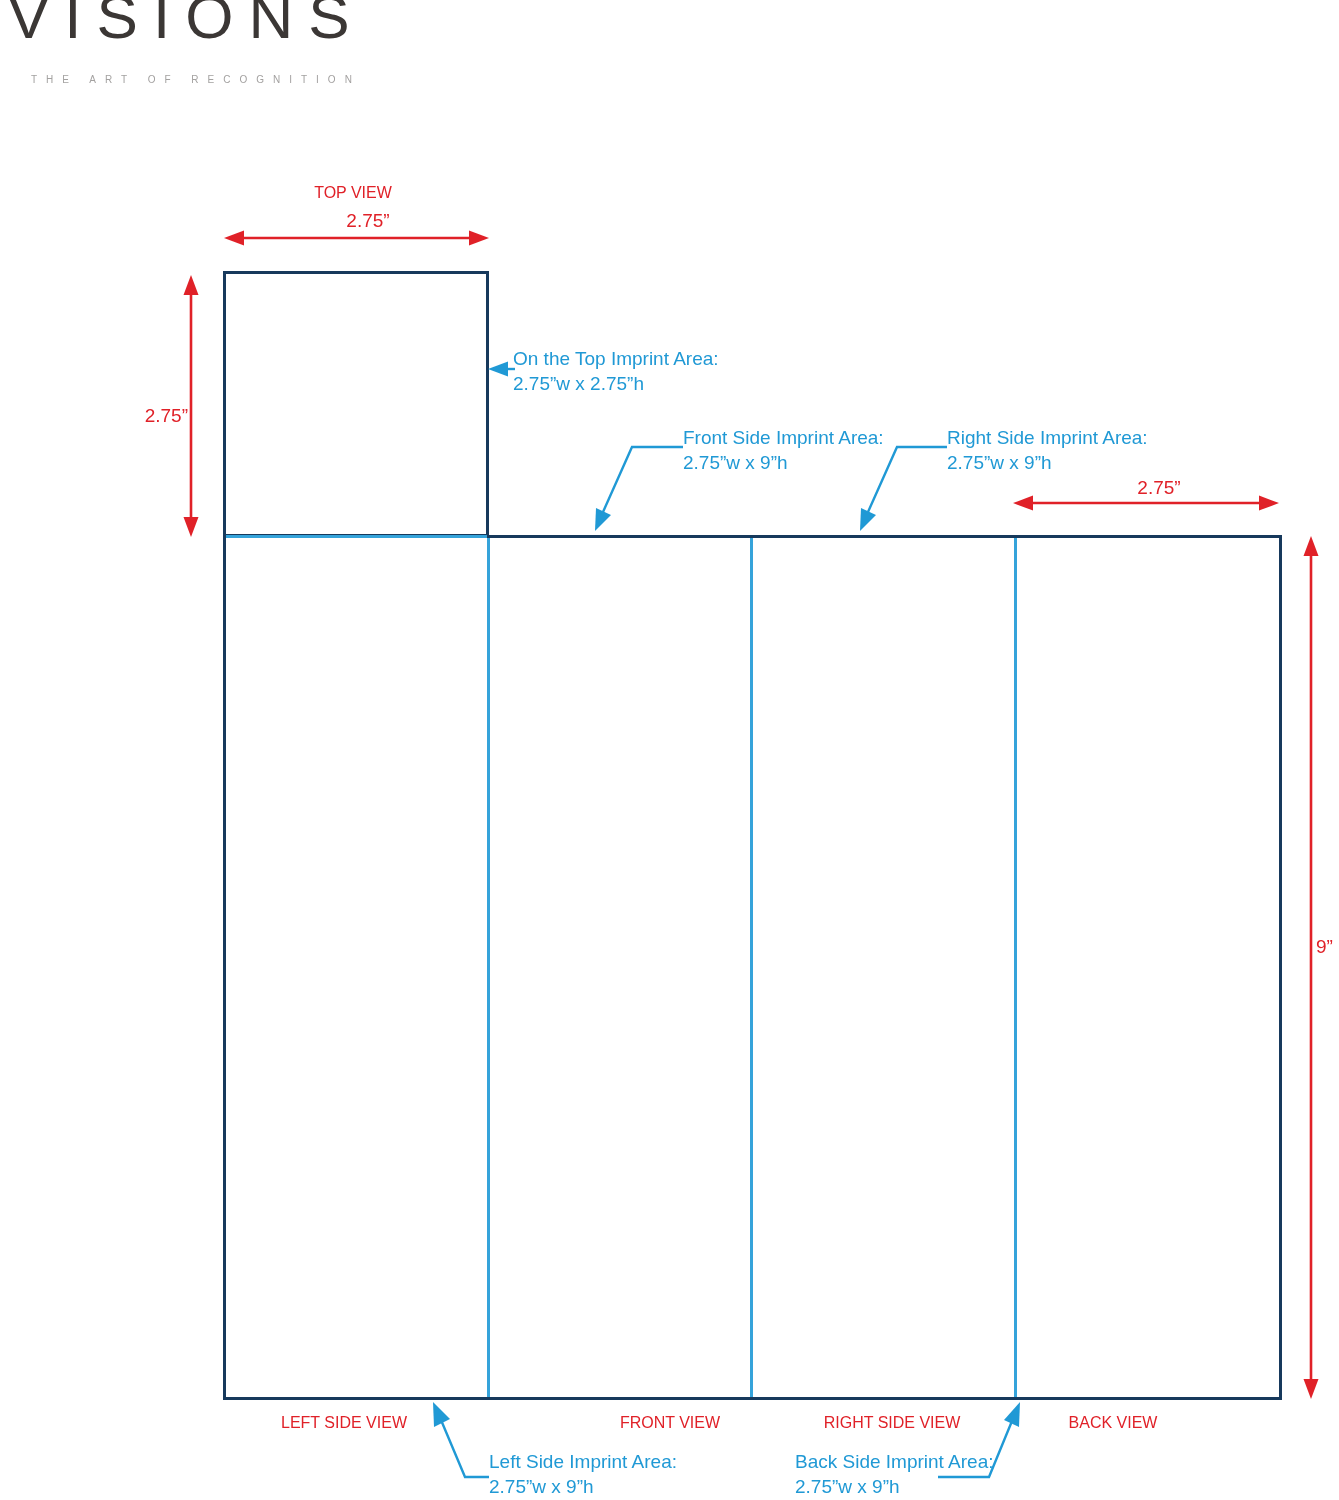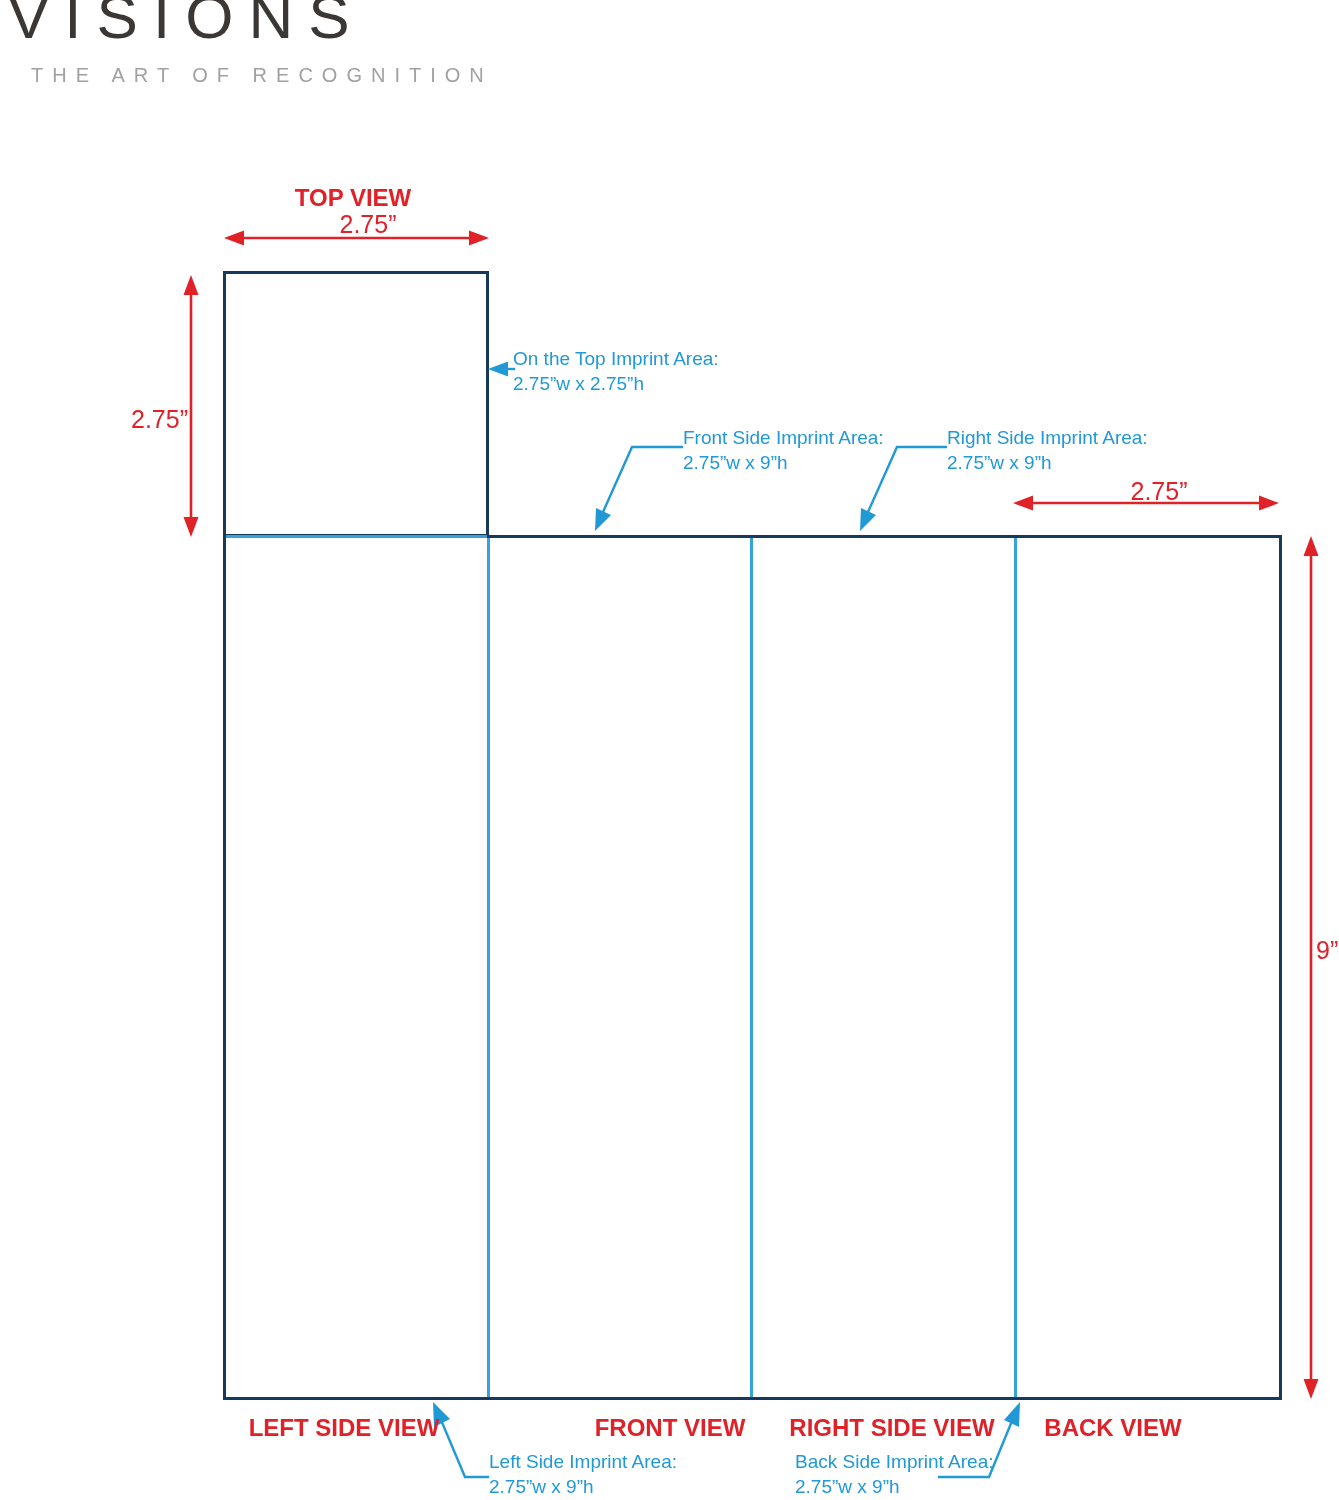--- a/index.html
+++ b/index.html
@@ -26,22 +26,22 @@
     font-size: 62px;
     line-height: 62px;
     margin-top: -14px;
     letter-spacing: 15px;
     font-weight: normal;
     color: var(--logo);
   }
   .logo-tagline {
     position: absolute;
     left: 31px;
-    top: 64px;
-    font-size: 20px;
+    top: 74px;
+    font-size: 10px;
     letter-spacing: 9px;
     color: var(--tagline);
     white-space: nowrap;
   }
   .item-title {
     position: absolute;
     left: 8px;
     top: 106px;
     margin: 0;
     font-size: 45px;
@@ -60,25 +60,25 @@
   .red-stroke  { stroke: var(--red); stroke-width: 2.6; fill: none; }
   .red-fill    { fill: var(--red); }
 
   
   .red-label {
     position: absolute;
     color: var(--red);
     white-space: nowrap;
   }
   .view-label {
-    font-size: 24px;
-    font-weight: bold;
+    font-size: 16px;
+    font-weight: normal;
     transform: translateX(-50%);
   }
-  .dim-label { font-size: 25px; }
+  .dim-label { font-size: 19px; }
   .center    { transform: translateX(-50%); }
   .right-align { text-align: right; }
 
   .ann {
     position: absolute;
     color: var(--cyan);
     font-size: 19px;
     line-height: 25px;
     white-space: nowrap;
   }

